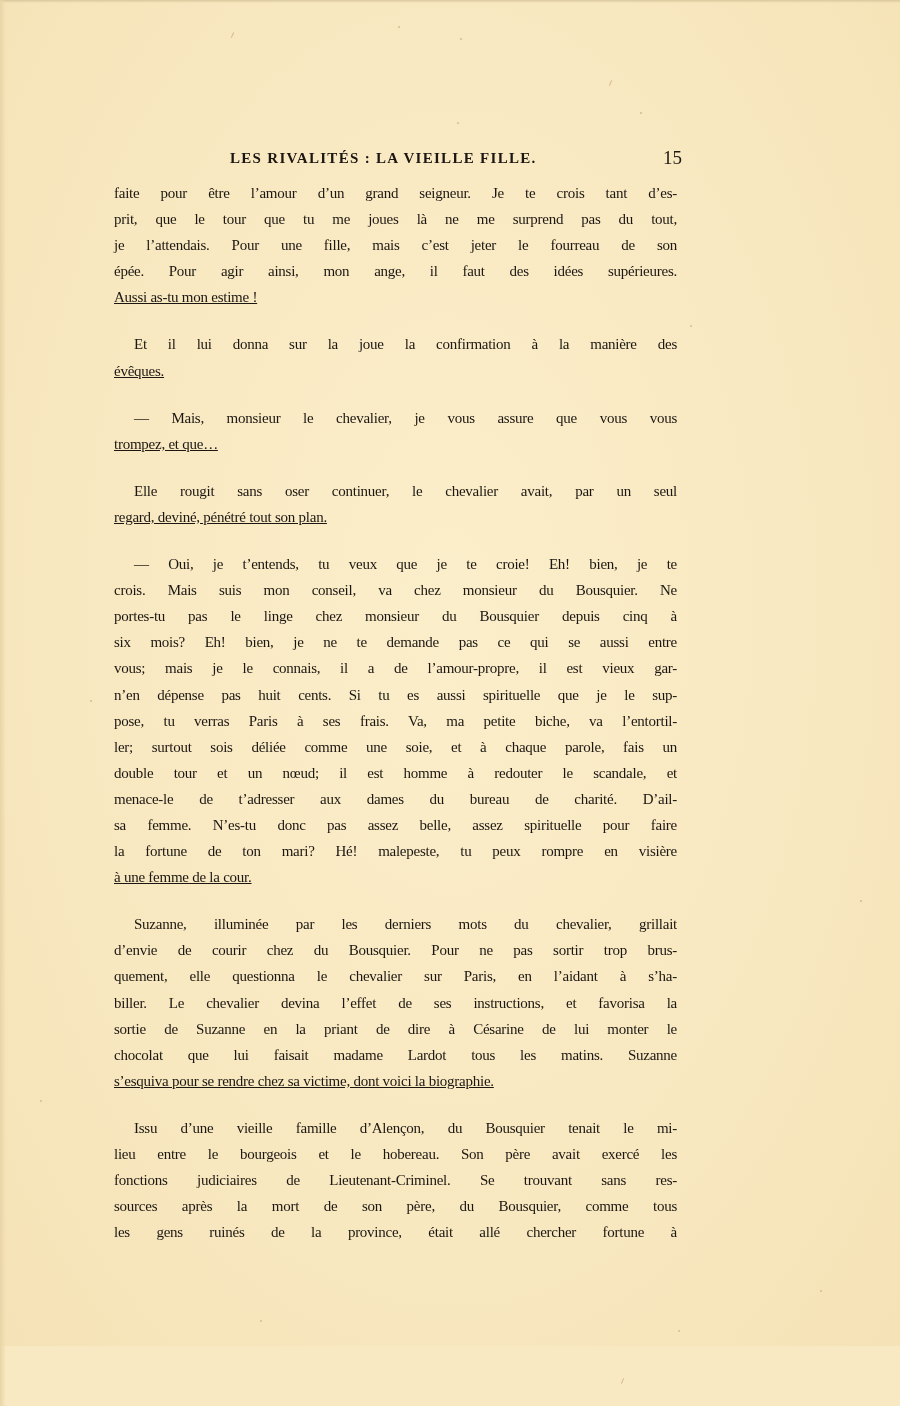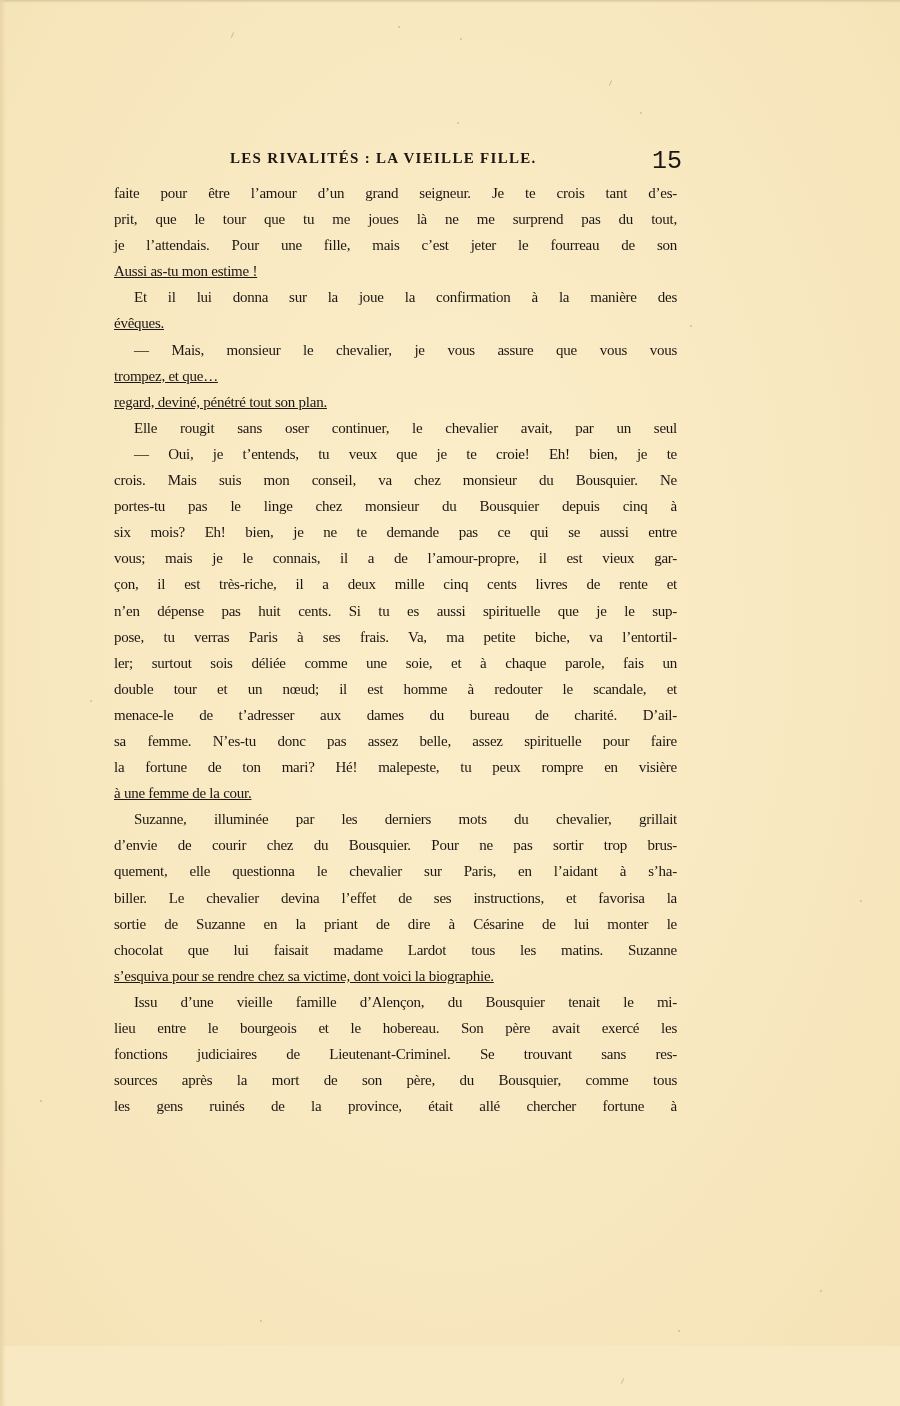--- a/index.html
+++ b/index.html
@@ -48,23 +48,22 @@
       font-size: 15px;
       font-weight: bold;
       letter-spacing: 1.3px;
       text-transform: uppercase;
       white-space: nowrap;
     }
     .page-number {
       position: absolute;
       right: 0;
       top: -3px;
-      font-size: 25px;
+      font-size: 19px;
       font-weight: normal;
-      font-family: Liberation Mono, monospace;
     }
     .text-block {
       position: absolute;
       left: 114px;
       top: 180px;
       width: 563px;
     }
     .line {
       display: block;
       height: 26.1px;
@@ -74,20 +73,21 @@
       text-align: justify;
       text-align-last: justify;
       letter-spacing: -0.25px;
     }
     .line.last {
       text-align-last: left;
       text-decoration: underline;
     }
     .line.indent {
       padding-left: 20px;
+      margin-top: 21px;
     }
     .speck {
       position: absolute;
       width: 2px; height: 2px;
       border-radius: 1px;
       background: #c9a97a;
       opacity: 0.7;
     }
   </style>
 </head>
@@ -99,33 +99,33 @@
 
   <div class="running-head">
     <span class="running-title">LES RIVALITÉS : LA VIEILLE FILLE.</span>
     <span class="page-number">15</span>
   </div>
 
   <div class="text-block" id="text-block">
       <span class="line">faite pour être l’amour d’un grand seigneur. Je te crois tant d’es-</span>
       <span class="line">prit, que le tour que tu me joues là ne me surprend pas du tout,</span>
       <span class="line">je l’attendais. Pour une fille, mais c’est jeter le fourreau de son</span>
+      <span class="line">épée. Pour agir ainsi, mon ange, il faut des idées supérieures.</span>
       <span class="line last">Aussi as-tu mon estime !</span>
       <span class="line indent">Et il lui donna sur la joue la confirmation à la manière des</span>
       <span class="line last">évêques.</span>
       <span class="line indent">— Mais, monsieur le chevalier, je vous assure que vous vous</span>
       <span class="line last">trompez, et que…</span>
+      <span class="line indent">Elle rougit sans oser continuer, le chevalier avait, par un seul</span>
       <span class="line last">regard, deviné, pénétré tout son plan.</span>
-      <span class="line indent">Elle rougit sans oser continuer, le chevalier avait, par un seul</span>
       <span class="line indent">— Oui, je t’entends, tu veux que je te croie! Eh! bien, je te</span>
       <span class="line">crois. Mais suis mon conseil, va chez monsieur du Bousquier. Ne</span>
       <span class="line">portes-tu pas le linge chez monsieur du Bousquier depuis cinq à</span>
       <span class="line">six mois? Eh! bien, je ne te demande pas ce qui se aussi entre</span>
       <span class="line">vous; mais je le connais, il a de l’amour-propre, il est vieux gar-</span>
-      <span class="line">çon, il est très-riche, il a deux mille cinq cents livres de rente et</span>
       <span class="line">n’en dépense pas huit cents. Si tu es aussi spirituelle que je le sup-</span>
       <span class="line">pose, tu verras Paris à ses frais. Va, ma petite biche, va l’entortil-</span>
       <span class="line">ler; surtout sois déliée comme une soie, et à chaque parole, fais un</span>
       <span class="line">double tour et un nœud; il est homme à redouter le scandale, et</span>
       <span class="line">menace-le de t’adresser aux dames du bureau de charité. D’ail-</span>
       <span class="line">sa femme. N’es-tu donc pas assez belle, assez spirituelle pour faire</span>
       <span class="line">la fortune de ton mari? Hé! malepeste, tu peux rompre en visière</span>
       <span class="line last">à une femme de la cour.</span>
       <span class="line indent">Suzanne, illuminée par les derniers mots du chevalier, grillait</span>
       <span class="line">d’envie de courir chez du Bousquier. Pour ne pas sortir trop brus-</span>

